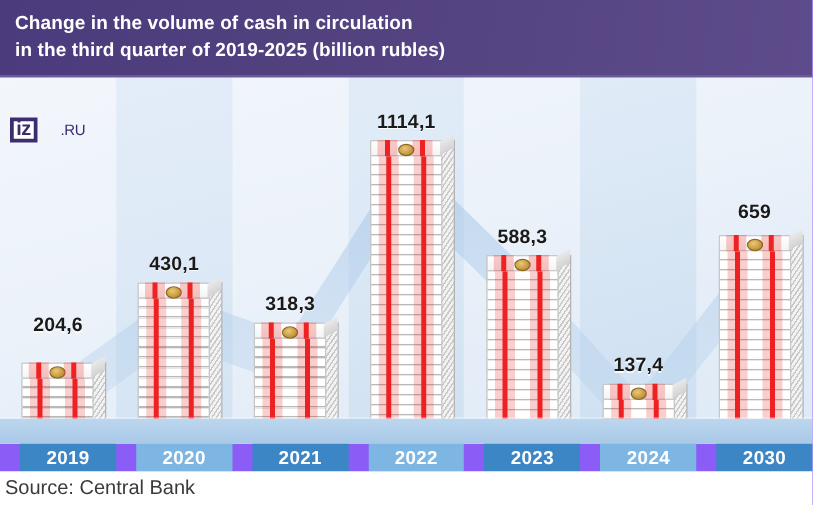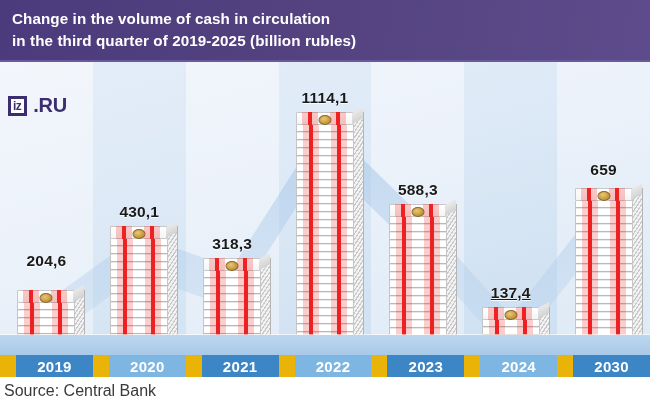--- a/index.html
+++ b/index.html
@@ -2,21 +2,21 @@
 <html><head>
 <meta charset="utf-8">
 <style>
   html,body{margin:0;padding:0;}
   body{
     width:650px;height:404px;overflow:hidden;
     background:#ffffff;
     font-family:"Liberation Sans", sans-serif;
     -webkit-font-smoothing:antialiased;
   }
-  .infographic{position:relative;width:650px;height:404px;background:#eab308;}
+  .infographic{position:relative;width:650px;height:404px;background:#8b5cf6;}
 
   
   .header{
     position:absolute;left:0;top:0;width:650px;height:62px;
     background:linear-gradient(100deg,#4b3b7d 0%,#53427f 45%,#5d4b8b 100%);
     box-sizing:border-box;padding:8px 0 0 12px;
   }
   .header .title-line{
     color:#ffffff;font-size:15.2px;font-weight:bold;line-height:22px;
     letter-spacing:.1px;white-space:nowrap;
@@ -48,25 +48,25 @@
   .ground-top{position:absolute;left:0;bottom:20px;width:650px;height:1px;background:rgba(255,255,255,.6);}
 
   
   .logo{position:absolute;left:8px;top:32px;display:flex;align-items:center;}
   .logo-box{
     border:3px solid #3b2d6e;background:#ffffff;
     padding:0 3px 0 2px;height:20px;display:flex;align-items:center;
     box-sizing:border-box;
   }
   .logo-box span{
-    color:#3b2d6e;font-size:12px;font-weight:bold;line-height:14px;
+    color:#3b2d6e;font-size:16px;font-weight:bold;line-height:14px;
     font-family:"Liberation Sans", sans-serif;letter-spacing:-.5px;
   }
   .logo-ru{
-    color:#3b2d6e;font-size:20px;font-weight:bold;margin-left:6px;letter-spacing:-.3px;
+    color:#3b2d6e;font-size:12px;font-weight:normal;margin-left:18px;letter-spacing:-.3px;
   }
 
   
   .bars{position:absolute;left:0;top:0;width:650px;height:293px;display:flex;}
   .bar-col{
     flex:1 1 0;position:relative;height:100%;
     display:flex;flex-direction:column;justify-content:flex-end;align-items:center;
   }
   .value-label{
     position:absolute;left:0;width:100%;text-align:center;
@@ -277,21 +277,21 @@
             <div class="strap-top t2"></div>
             <div class="body" style="height:124px;">
               <div class="strap s1"></div>
               <div class="strap s2"></div>
             </div>
           </div>
         </div>
       </div>
 
       <div class="bar-col">
-        <div class="value-label" style="bottom:53px;text-decoration:underline;">137,4</div>
+        <div class="value-label" style="bottom:53px;">137,4</div>
         <div class="stack-wrap">
           <div class="stack" style="height:34px;">
             <div class="side"></div>
             <div class="top-face">
               <div class="seal"></div>
             </div>
             <div class="strap-top t1"></div>
             <div class="strap-top t2"></div>
             <div class="body" style="height:21px;">
               <div class="strap s1"></div>

